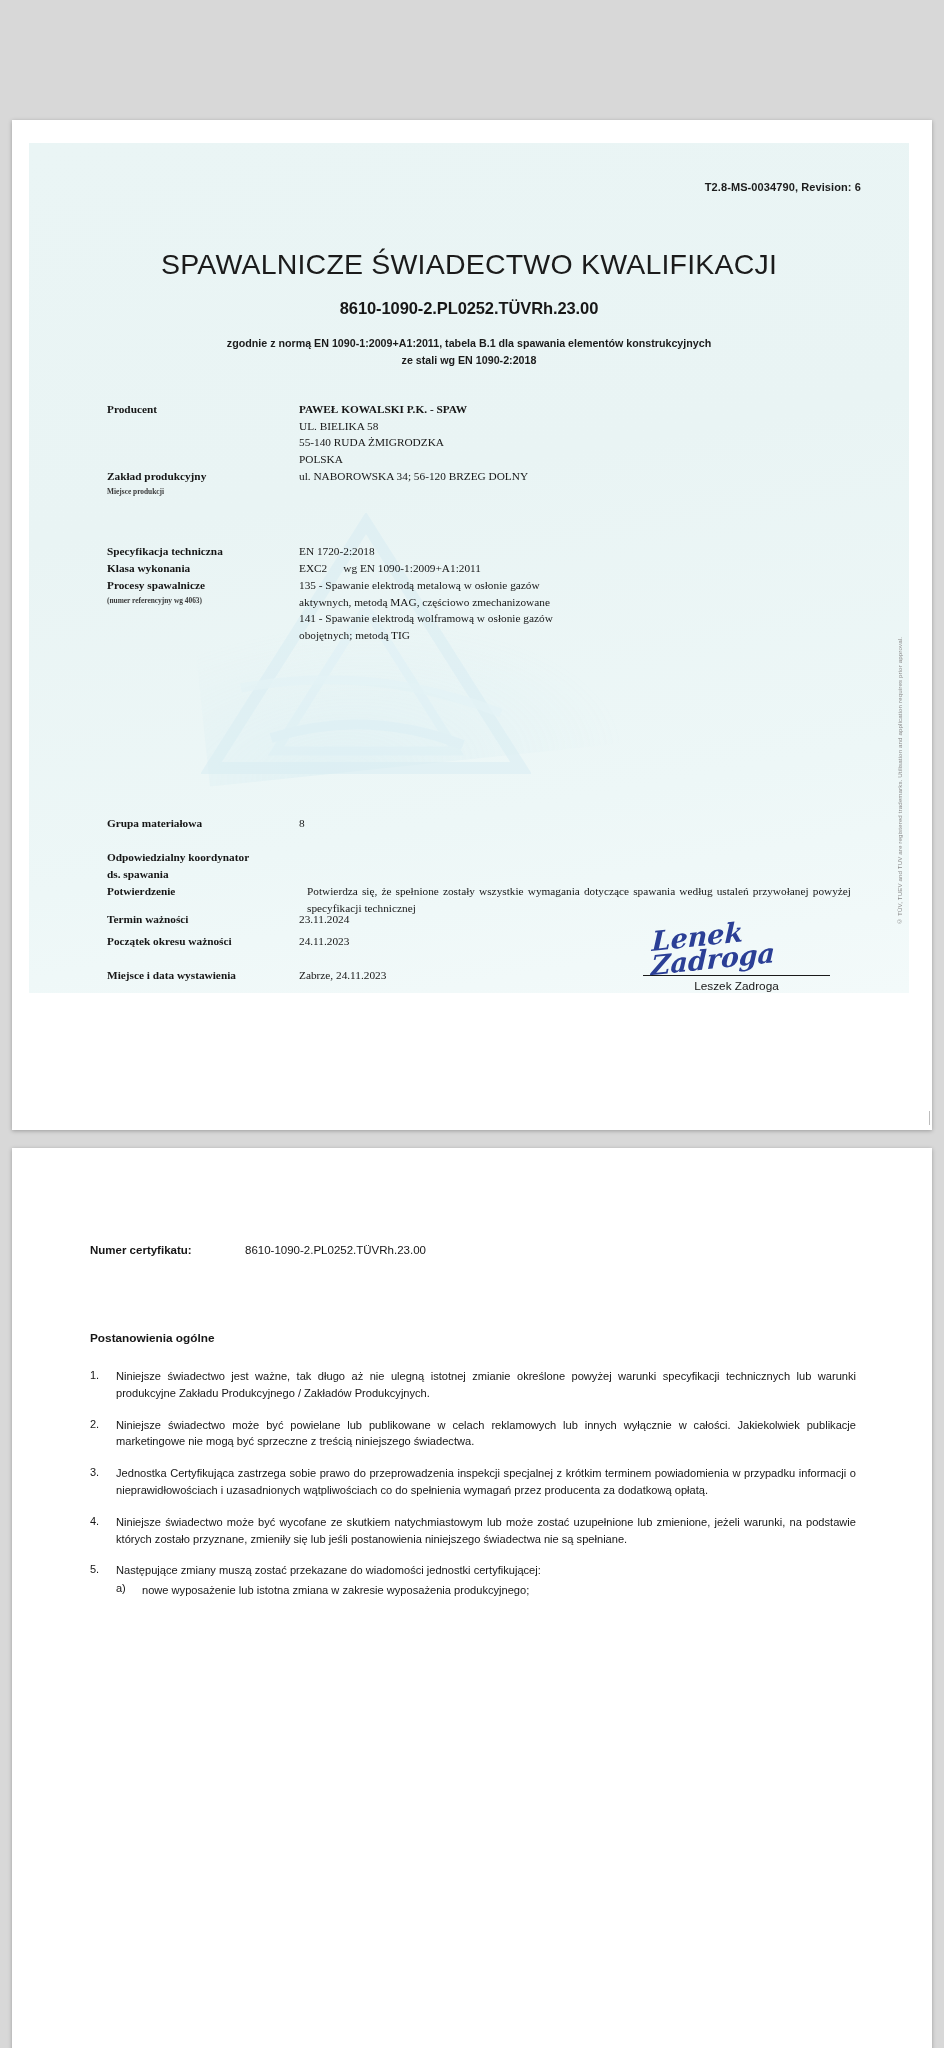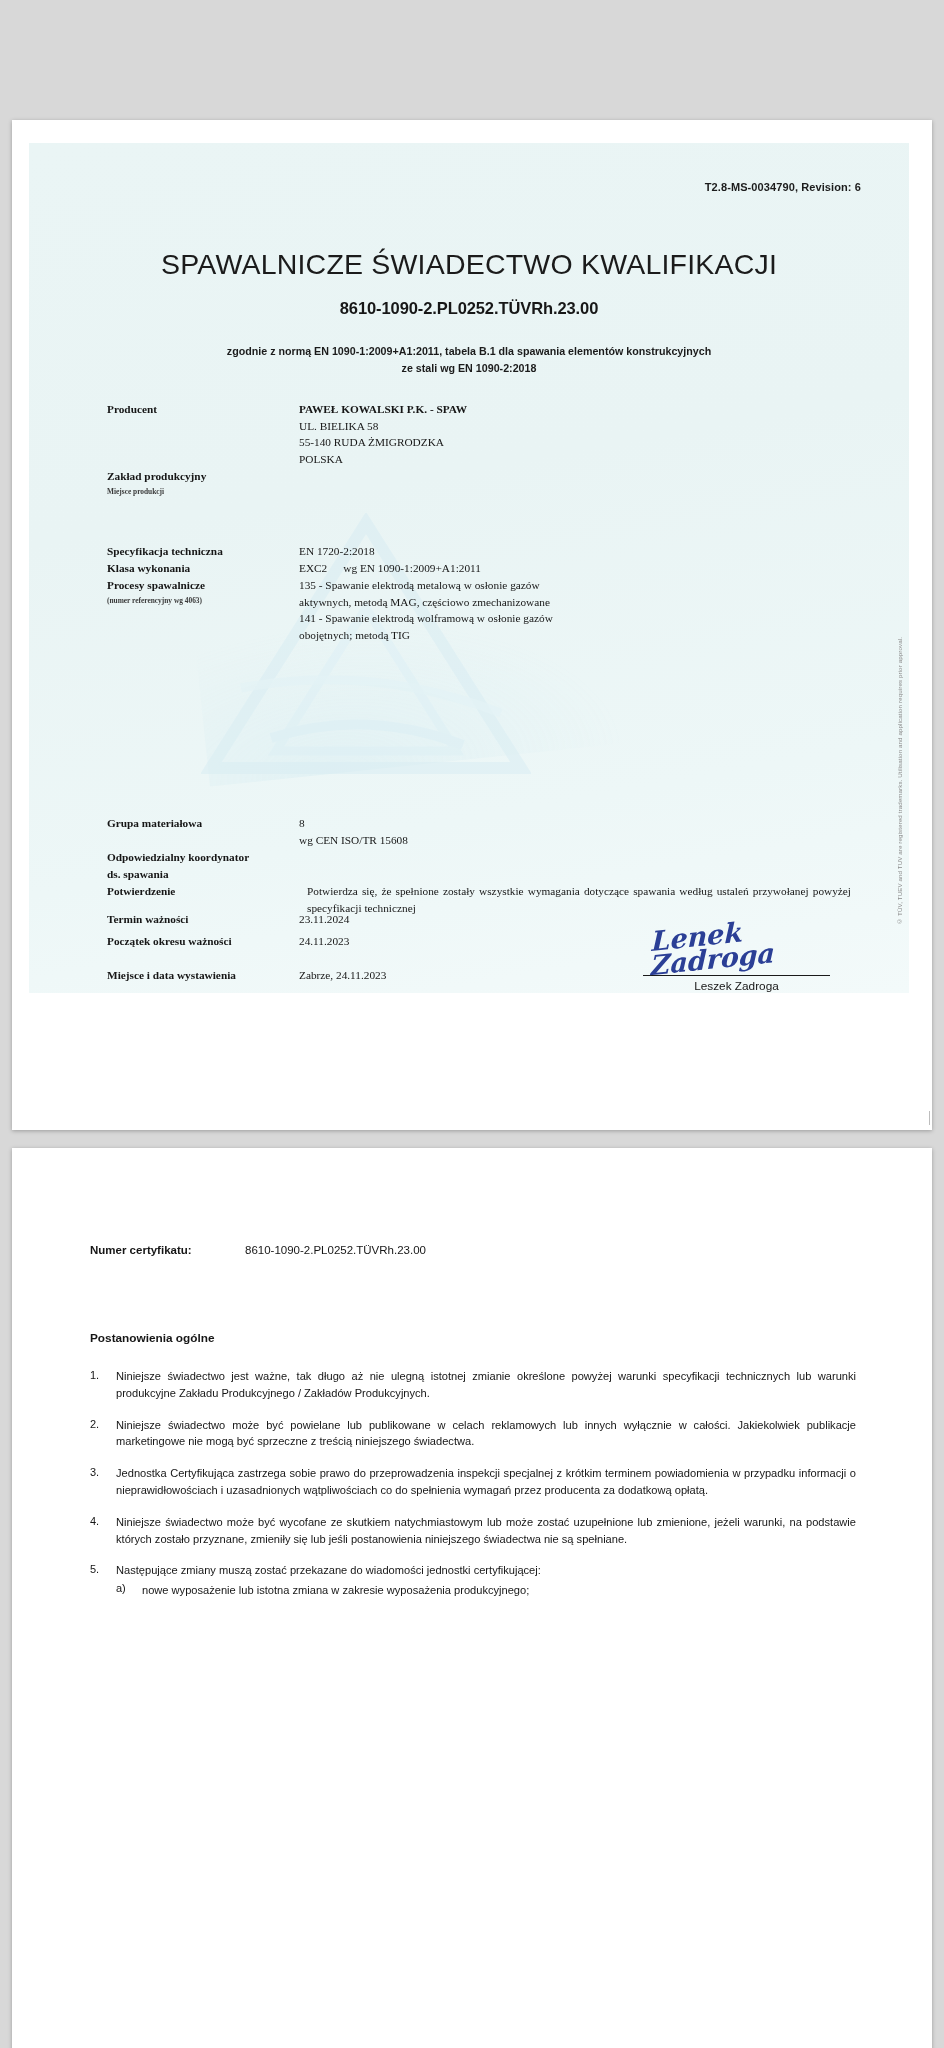--- a/index.html
+++ b/index.html
@@ -82,21 +82,21 @@
     left: 0; right: 0; top: 156px;
     text-align: center;
     font-size: 16.5px;
     font-weight: 700;
     color: #171717;
     letter-spacing: -.1px;
   }
 
   .cert-standard {
     position: absolute;
-    left: 110px; right: 110px; top: 200px;
+    left: 110px; right: 110px; top: 192px;
     text-align: center;
     font-size: 10.7px;
     font-weight: 700;
     line-height: 17px;
     color: #1b1b1b;
   }
 
   
   .row {
     position: absolute;
@@ -297,20 +297,21 @@
         <div>55-140 RUDA ŻMIGRODZKA</div>
         <div>POLSKA</div>
       </div>
     </div>
 
     <div class="row r-zaklad">
       <div class="lbl">
         <span>Zakład produkcyjny</span>
         <span class="sub">Miejsce produkcji</span>
       </div>
+      <div class="val">ul. NABOROWSKA 34; 56-120 BRZEG DOLNY</div>
     </div>
 
     <div class="row r-spec">
       <div class="lbl">Specyfikacja techniczna</div>
       <div class="val">EN 1720-2:2018</div>
     </div>
 
     <div class="row r-klasa">
       <div class="lbl">Klasa wykonania</div>
       <div class="val">
@@ -328,21 +329,20 @@
         <div>aktywnych, metodą MAG, częściowo zmechanizowane</div>
         <div>141 - Spawanie elektrodą wolframową w osłonie gazów</div>
         <div>obojętnych; metodą TIG</div>
       </div>
     </div>
 
     <div class="row r-grupa">
       <div class="lbl">Grupa materiałowa</div>
       <div class="val">
         <div>8</div>
-        <div>wg CEN ISO/TR 15608</div>
       </div>
     </div>
 
     <div class="row r-koord">
       <div class="lbl">
         <span>Odpowiedzialny koordynator</span><br>
         <span>ds. spawania</span>
       </div>
       <div class="val">PL/IWE/3136/2021</div>
     </div>

